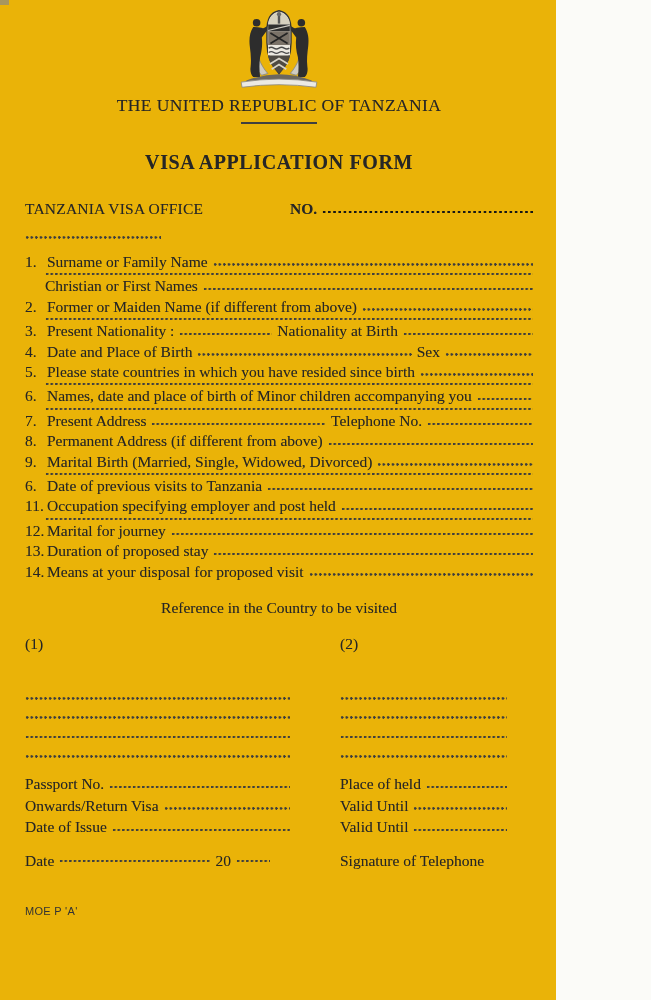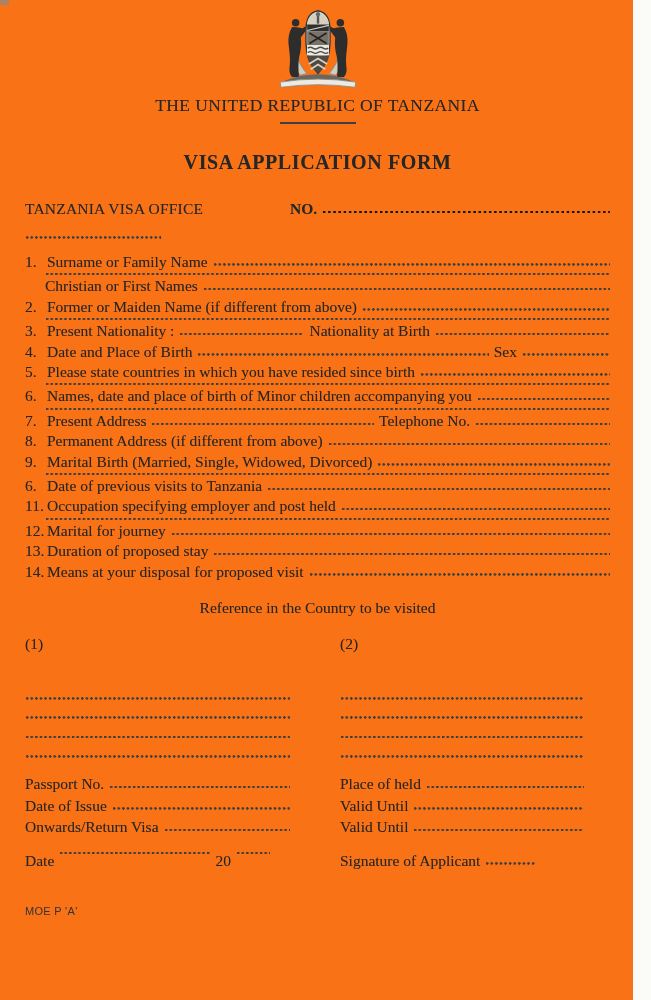--- a/index.html
+++ b/index.html
@@ -1,20 +1,20 @@
 <!DOCTYPE html>
 <html><head>
 <meta charset="utf-8">
 <style>
   html,body { margin:0; padding:0; }
   body { background:#fbfbf8; }
   .page {
     position:relative;
-    width:633px; height:1000px;
-    background:#f97316;
+    width:556px; height:1000px;
+    background:#eab308;
     overflow:hidden;
     font-family:"Liberation Serif","DejaVu Serif",serif;
     color:#262626;
     font-size:15.5px;
     line-height:20.2px;
     text-shadow:0 0 0.5px rgba(40,40,40,.35);
   }
   .corner-mark { position:absolute; top:0; left:0; width:9px; height:5px; background:#8a8a86; opacity:.7; }
   .content { padding:0 23px 0 25px; }
 
@@ -63,21 +63,21 @@
   .col1 { flex:0 0 265px; margin-right:50px; }
   .col2 { flex:1 1 auto; padding-right:26px; }
   .blanks { margin-top:26px; }
   .blank { height:4.5px; margin-bottom:14.8px;
     background-image:radial-gradient(circle at 2.2px 2.2px, #3e3e3e 1.05px, rgba(0,0,0,0) 1.4px);
     background-size:4.6px 4.5px; background-repeat:repeat-x; }
   .frow { display:flex; align-items:baseline; line-height:21.5px; }
 
   
   .footer-cols { display:flex; margin-top:13px; }
-  .date-row { display:flex; align-items:flex-start; width:245px; }
+  .date-row { display:flex; align-items:center; width:245px; }
   .sig-row { display:flex; align-items:baseline; padding-right:48px; }
   .moe { margin-top:30px; font-family:"Liberation Sans","DejaVu Sans",sans-serif; font-size:11px; color:#333; letter-spacing:.3px; text-shadow:none; }
 </style>
 </head>
 <body>
 
 <div class="page">
   <div class="corner-mark"></div>
   <div class="content">
 
@@ -266,25 +266,25 @@
           <div class="blank"></div>
           <div class="blank"></div>
           <div class="blank"></div>
           <div class="blank"></div>
         </div>
         <div class="frow">
           <span class="lbl">Passport No.</span>
           <span class="dots"></span>
         </div>
         <div class="frow">
+          <span class="lbl">Onwards/Return Visa</span>
+          <span class="dots"></span>
+        </div>
+        <div class="frow">
           <span class="lbl">Date of Issue</span>
-          <span class="dots"></span>
-        </div>
-        <div class="frow">
-          <span class="lbl">Onwards/Return Visa</span>
           <span class="dots"></span>
         </div>
       </div>
       <div class="col2">
         <div class="blanks">
           <div class="blank"></div>
           <div class="blank"></div>
           <div class="blank"></div>
           <div class="blank"></div>
         </div>
@@ -307,21 +307,21 @@
       <div class="col1">
         <div class="date-row">
           <span class="lbl">Date</span>
           <span class="dots"></span>
           <span class="lbl2">20</span>
           <span class="dots fixed34"></span>
         </div>
       </div>
       <div class="col2">
         <div class="sig-row">
-          <span class="lbl">Signature of Applicant</span>
+          <span class="lbl">Signature of Telephone</span>
           <span class="dots"></span>
         </div>
       </div>
     </div>
 
     <div class="moe">MOE P 'A'</div>
 
   </div>
 </div>
 

